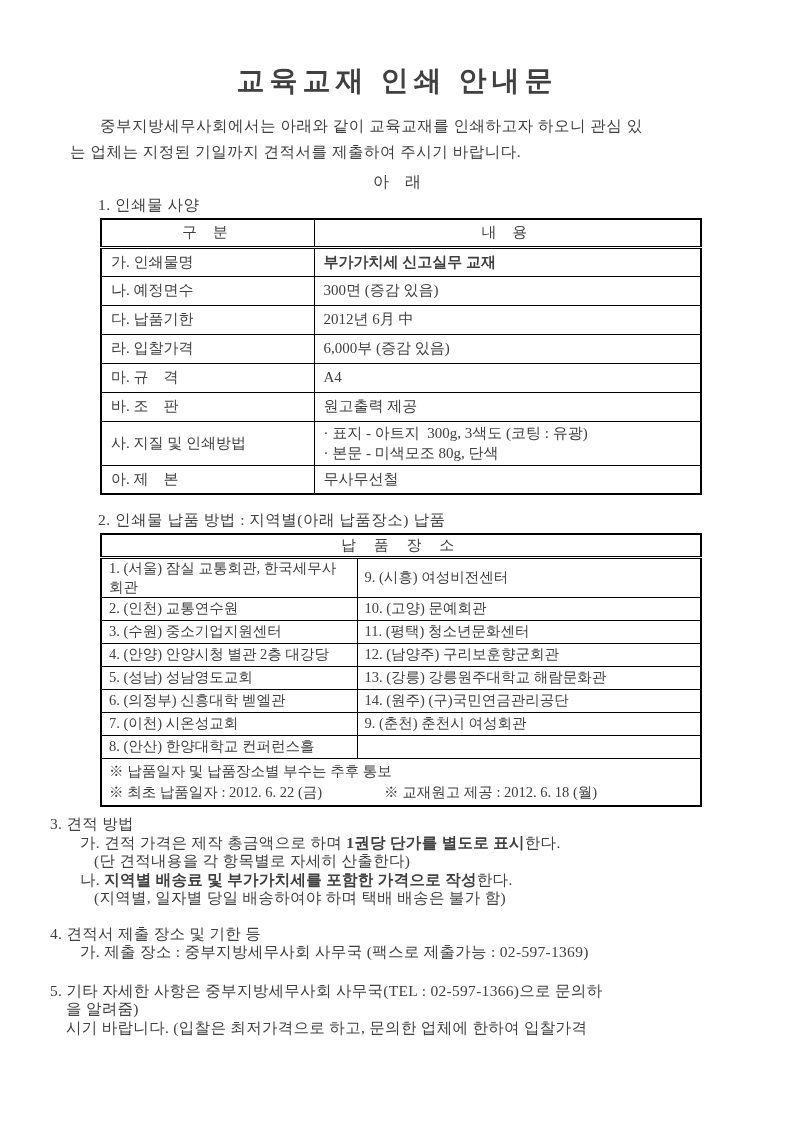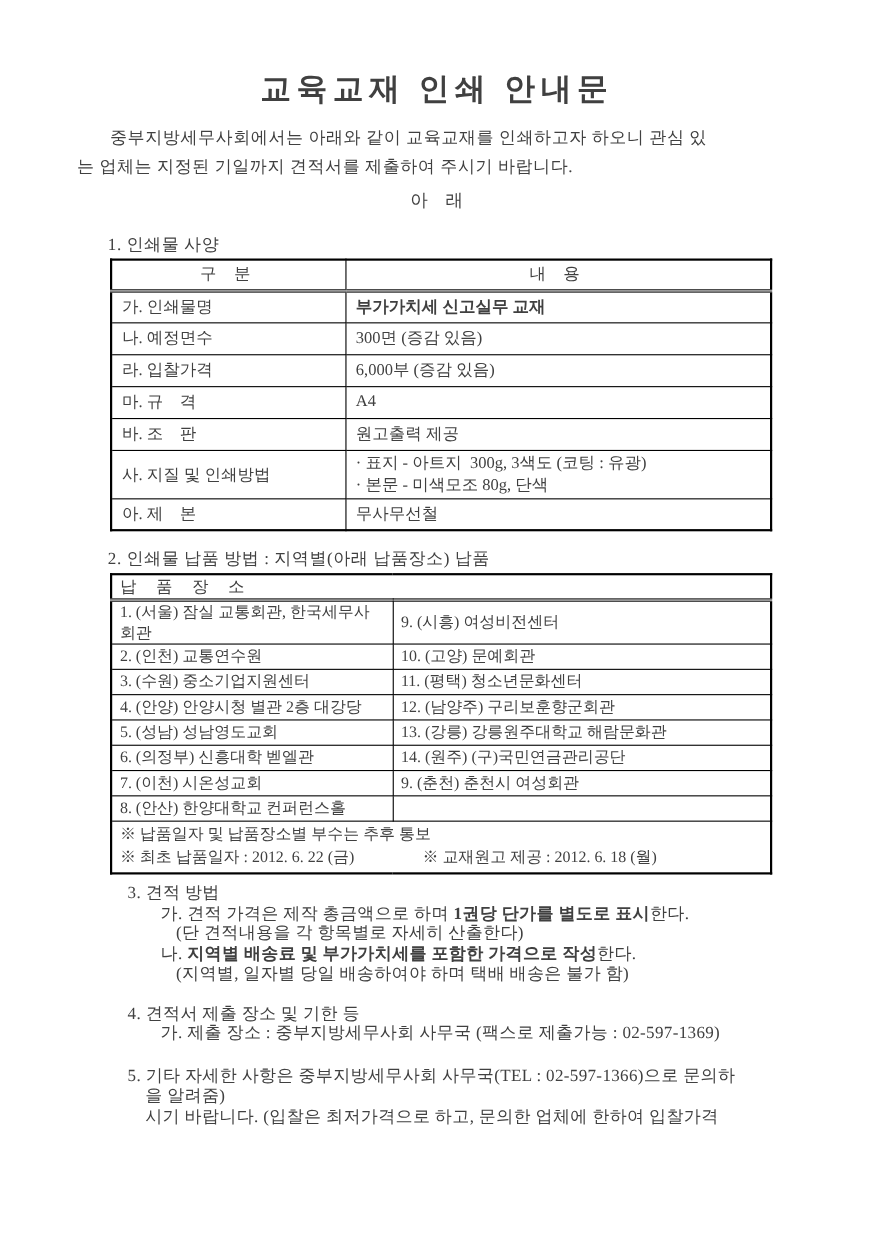--- a/index.html
+++ b/index.html
@@ -32,21 +32,21 @@
   .below-label {
     margin-top:7px;
     text-align:center;
     font-size:16px;
   }
   .sec-heading {
     margin-left:98px;
     font-size:15.5px;
     letter-spacing:0.5px;
   }
-  .h1 { margin-top:19px; }
+  .h1 { margin-top:2px; }
   .h2 { margin-top:15px; }
 
   table.doc-table {
     margin-left:100px;
     width:602px;
     border-collapse:collapse;
     border:2px solid #000;
     margin-top:2px;
   }
   table.doc-table td {
@@ -63,36 +63,36 @@
     border-bottom:3px double #000;
     height:28px;
     letter-spacing:6px;
   }
   table.spec td.two-line { height:44px; line-height:20px; }
   .bold { font-weight:bold; }
 
   table.places td { font-size:14.5px; height:23px; padding:0 7px; }
   table.places td.col-left { width:256px; }
   table.places tr.hdr td {
-    text-align:left;
+    text-align:center;
     border-bottom:3px double #000;
     height:23px;
     letter-spacing:7px;
     font-size:15px;
   }
   table.places td.notes-cell {
     height:48px;
     line-height:21px;
     padding:2px 7px;
   }
   .notes-line2 { display:flex; }
   .notes-line2 .n2b { margin-left:62px; }
 
   .textblock {
-    margin-left:116px;
+    margin-left:50px;
     font-size:15.5px;
     line-height:18.5px;
     letter-spacing:0.3px;
   }
   .s3 { margin-top:8px; }
   .s4 { margin-top:17px; }
   .s5 { margin-top:20px; }
   .ind1 { padding-left:30px; }
   .ind2 { padding-left:44px; }
   .ind-hang { padding-left:16px; }
@@ -121,20 +121,24 @@
       </tr>
       <tr>
         <td class="col-label pre">가. 인쇄물명</td>
         <td class="bold">부가가치세 신고실무 교재</td>
       </tr>
       <tr>
         <td class="col-label pre">나. 예정면수</td>
         <td>300면 (증감 있음)</td>
       </tr>
       <tr>
+        <td class="col-label pre">다. 납품기한</td>
+        <td>2012년 6月 中</td>
+      </tr>
+      <tr>
         <td class="col-label pre">라. 입찰가격</td>
         <td>6,000부 (증감 있음)</td>
       </tr>
       <tr>
         <td class="col-label pre">마. 규    격</td>
         <td>A4</td>
       </tr>
       <tr>
         <td class="col-label pre">바. 조    판</td>
         <td>원고출력 제공</td>

